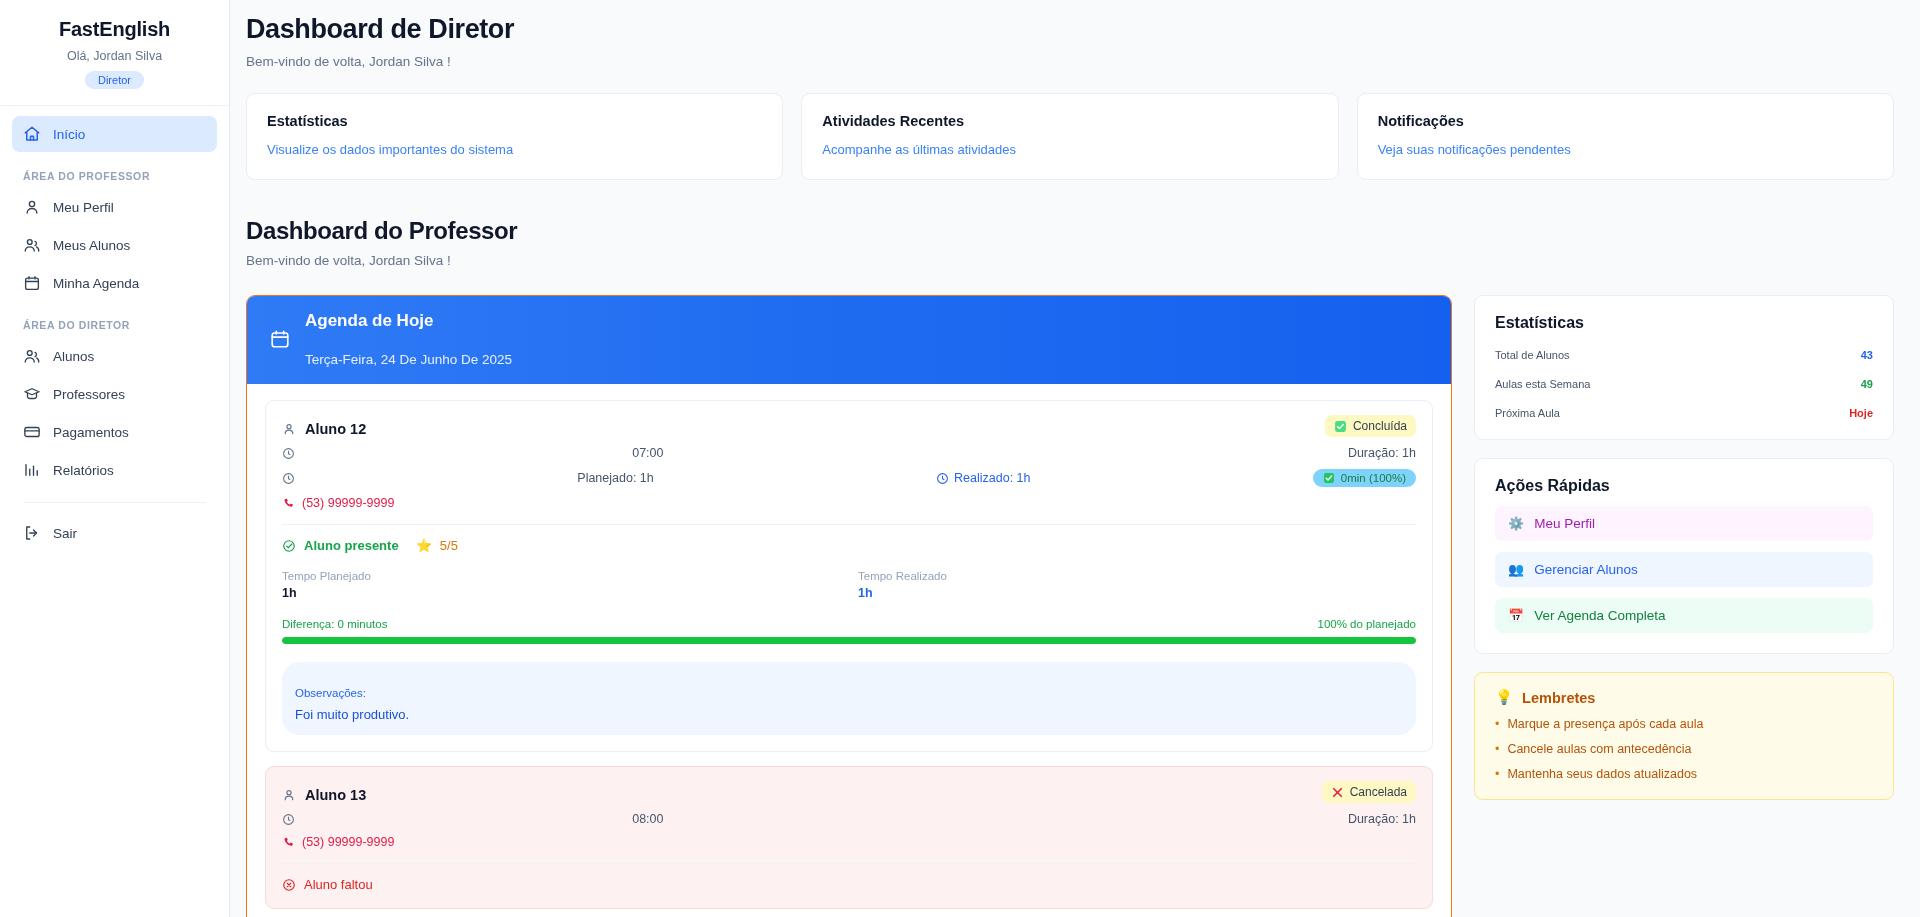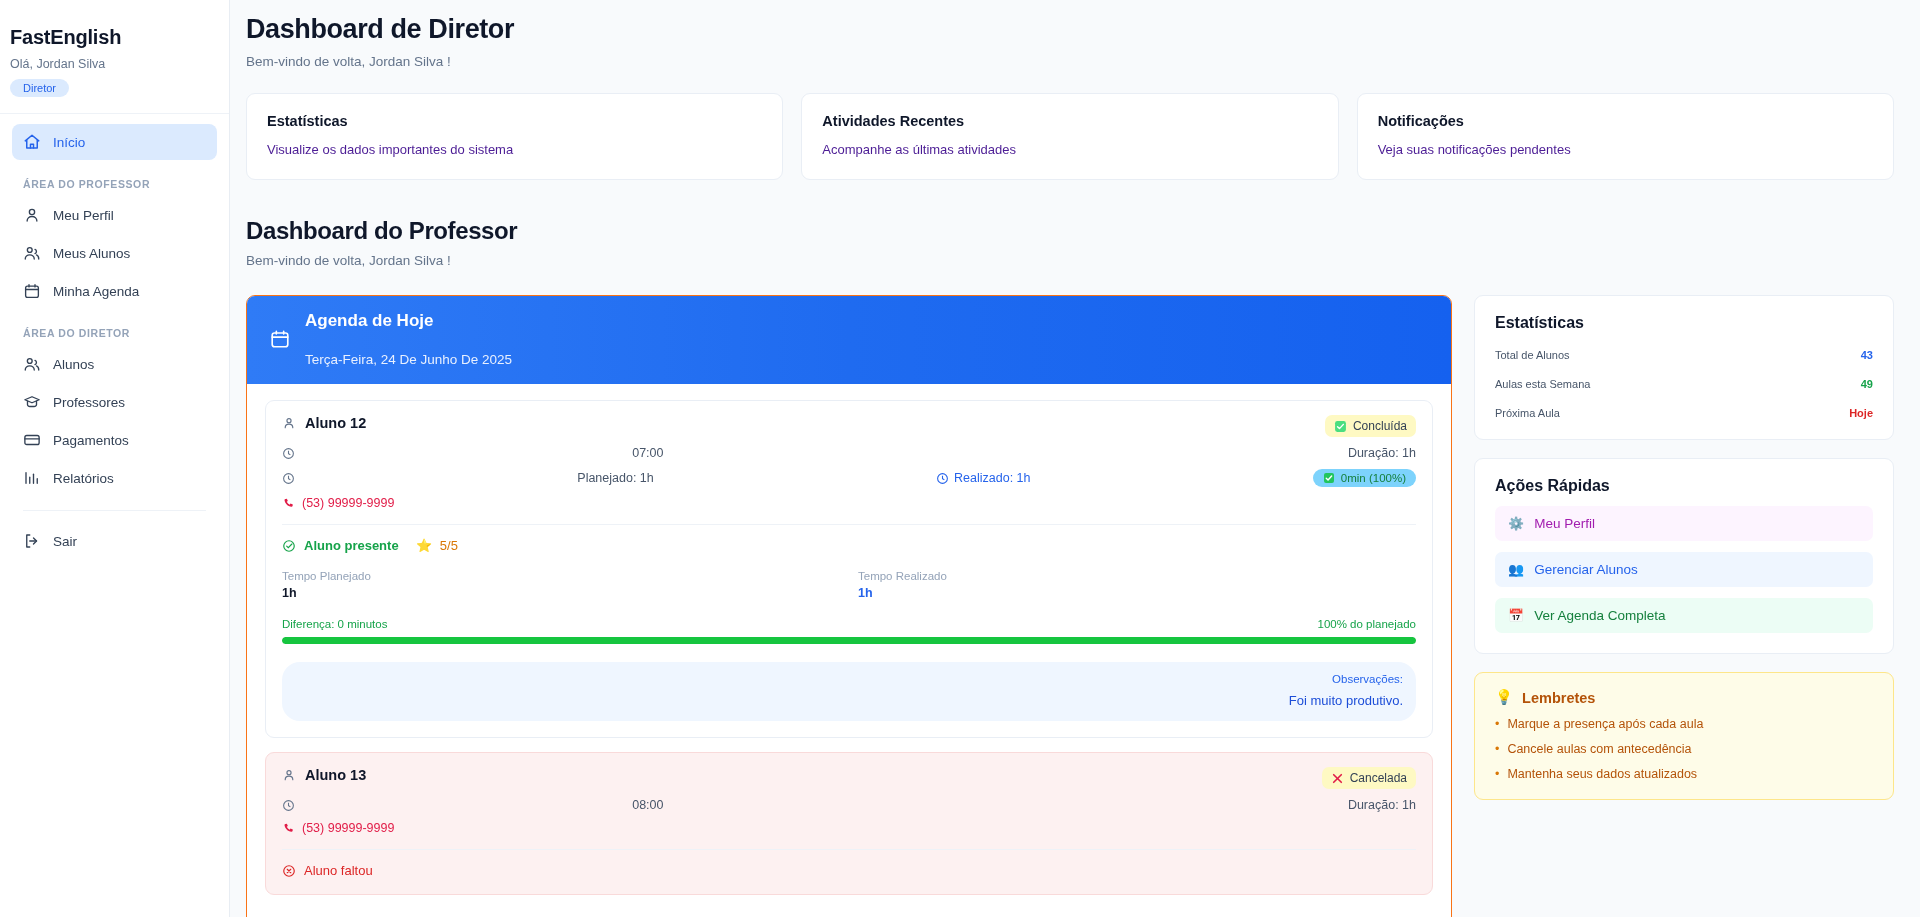--- a/index.html
+++ b/index.html
@@ -12,21 +12,21 @@
   }
   .app { display: flex; width: 1920px; height: 917px; }
 
   
   .sidebar {
     width: 230px; height: 917px; flex: 0 0 230px;
     background: #ffffff;
     border-right: 1px solid #e8edf3;
     display: flex; flex-direction: column;
   }
-  .brand-block { padding: 18px 10px 16px; text-align: left; border-bottom: 1px solid #eef2f7; margin-top: 8px; }
+  .brand-block { padding: 18px 10px 16px; text-align: center; border-bottom: 1px solid #eef2f7; }
   .brand-name { font-size: 20px; font-weight: bold; color: #0f172a; letter-spacing: -0.2px; }
   .brand-greet { font-size: 12.5px; color: #64748b; margin-top: 8px; }
   .brand-badge {
     display: inline-block; margin-top: 8px;
     background: #dbeafe; color: #2563eb;
     font-size: 11px; border-radius: 999px; padding: 3px 13px;
   }
   .nav { padding: 10px 12px 0; flex: 1 1 auto; }
   .nav-item {
     display: flex; align-items: center; gap: 12px;
@@ -46,21 +46,21 @@
   .main { flex: 1 1 auto; height: 917px; overflow: hidden; padding: 14px 26px 0 16px; }
   .page-title { font-size: 27px; font-weight: bold; color: #0f172a; letter-spacing: -0.4px; }
   .page-sub { font-size: 13.5px; color: #64748b; margin-top: 9px; }
 
   .cards-row { display: flex; gap: 18px; margin-top: 24px; }
   .info-card {
     flex: 1 1 0; background: #fff; border: 1px solid #e9eef5;
     border-radius: 9px; padding: 19px 20px 22px;
   }
   .info-card-title { font-size: 14.5px; font-weight: bold; color: #0f172a; }
-  .info-card-desc { font-size: 13px; color: #4c1d95; margin-top: 13px; }
+  .info-card-desc { font-size: 13px; color: #3b82f6; margin-top: 13px; }
 
   .section-title { font-size: 24px; font-weight: bold; color: #0f172a; margin-top: 37px; letter-spacing: -0.4px; }
   .section-sub { font-size: 13.5px; color: #64748b; margin-top: 8px; }
 
   .columns { display: flex; gap: 22px; margin-top: 27px; align-items: flex-start; }
   .col-left { flex: 1 1 auto; min-width: 0; }
   .col-right { flex: 0 0 420px; width: 420px; }
 
   
   .agenda-panel { background: #fff; border: 1px solid #f97316; border-radius: 9px; overflow: hidden; }
@@ -74,21 +74,21 @@
   .agenda-head-date { font-size: 13.5px; margin-top: 21px; color: #e8f0ff; }
 
   .agenda-body { padding: 16px 18px 16px; }
 
   .lesson {
     border: 1px solid #e9eef5; border-radius: 9px;
     padding: 14px 16px 16px; background: #fff; margin-bottom: 14px;
   }
   .lesson.cancelled { background: #fdf1f1; border-color: #f9dada; }
 
-  .lesson-top { display: flex; align-items: flex-start; justify-content: space-between; gap: 13px; }
+  .lesson-top { display: flex; align-items: flex-end; justify-content: space-between; gap: 13px; }
   .lesson-name { display: flex; align-items: center; gap: 9px; font-size: 14.5px; font-weight: bold; color: #0f172a; }
   .lesson-name .ico { width: 14px; height: 14px; flex: 0 0 14px; color: #64748b; }
   .badge {
     display: inline-flex; align-items: center; gap: 6px;
     background: #fef9c3; border-radius: 7px; padding: 4px 9px;
     font-size: 12px; color: #334155; white-space: nowrap;
   }
   .badge .bico { width: 13px; height: 13px; flex: 0 0 13px; }
 
   .meta-row { display: flex; align-items: center; gap: 10px; margin-top: 9px; font-size: 12.5px; color: #475569; flex-wrap: wrap; justify-content: space-between; }
@@ -114,21 +114,21 @@
   .time-label { font-size: 11.5px; color: #94a3b8; }
   .time-val { font-size: 12.5px; font-weight: bold; color: #0f172a; margin-top: 4px; }
   .time-val.blue { color: #2563eb; }
 
   .progress-block { margin-top: 18px; }
   .progress-legend { display: flex; justify-content: space-between; font-size: 11.5px; color: #16a34a; }
   .progress-legend .left { color: #16a34a; }
   .progress-track { margin-top: 7px; height: 7px; border-radius: 5px; background: #e5e7eb; overflow: hidden; }
   .progress-fill { height: 7px; border-radius: 5px; background: #16c53f; }
 
-  .obs-box { margin-top: 18px; background: #eff6ff; border-radius: 18px; padding: 11px 13px 13px; text-align: right; }
+  .obs-box { margin-top: 18px; background: #eff6ff; border-radius: 18px; padding: 25px 13px 13px; }
   .obs-label { font-size: 11.5px; color: #2563eb; }
   .obs-text { font-size: 13px; color: #1d4ed8; margin-top: 8px; }
 
   
   .panel { background: #fff; border: 1px solid #e9eef5; border-radius: 9px; padding: 18px 20px 20px; margin-bottom: 18px; }
   .panel-title { font-size: 16px; font-weight: bold; color: #0f172a; }
   .stat-row { display: flex; justify-content: space-between; align-items: center; margin-top: 17px; font-size: 11px; }
   .stat-label { color: #475569; }
   .stat-val { font-weight: bold; }
   .stat-val.blue { color: #2563eb; }

